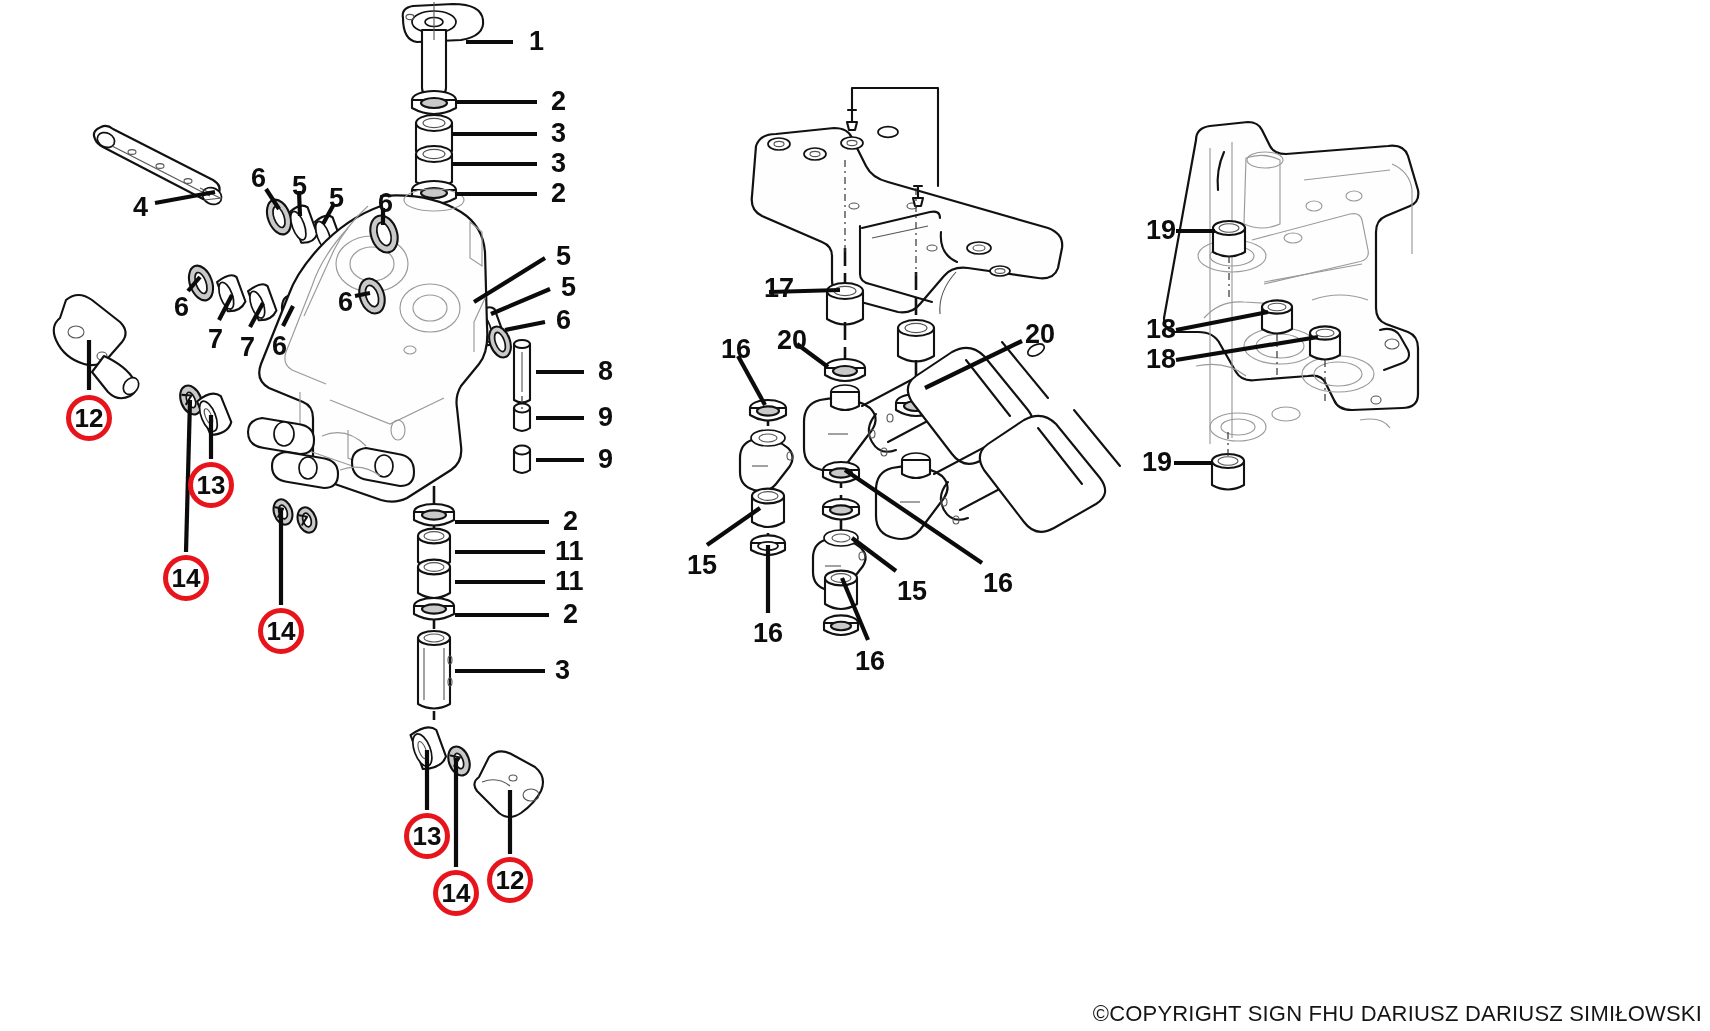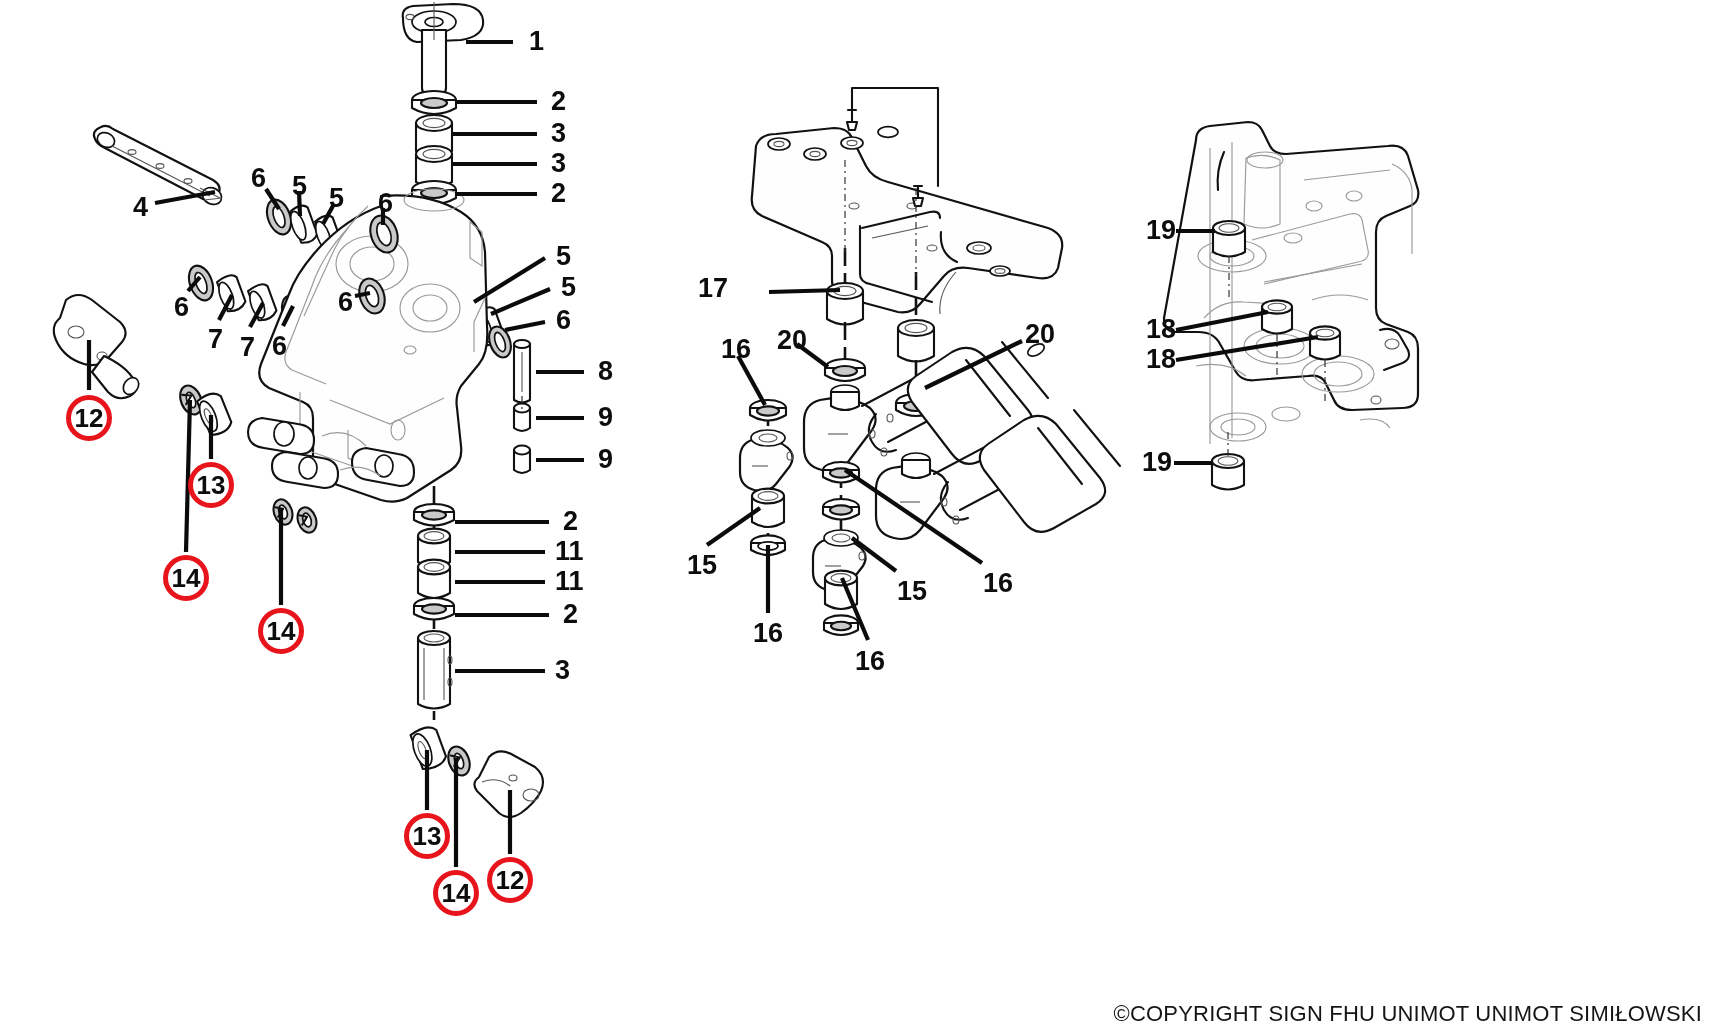--- a/index.html
+++ b/index.html
@@ -574,30 +574,30 @@
       <div class="lbl" style="left: 555px; top: 568px;">11</div>
       <div class="lbl" style="left: 563px; top: 601px;">2</div>
       <div class="lbl" style="left: 555px; top: 657px;">3</div>
       <div class="circ" style="left: 66px; top: 395px;">12</div>
       <div class="circ" style="left: 188px; top: 462px;">13</div>
       <div class="circ" style="left: 163px; top: 555px;">14</div>
       <div class="circ" style="left: 258px; top: 608px;">14</div>
       <div class="circ" style="left: 404px; top: 813px;">13</div>
       <div class="circ" style="left: 433px; top: 870px;">14</div>
       <div class="circ" style="left: 487px; top: 857px;">12</div>
-      <div class="lbl" style="left: 698px; top: 275px;">17</div>
+      <div class="lbl" style="left: 764px; top: 275px;">17</div>
       <div class="lbl" style="left: 721px; top: 336px;">16</div>
       <div class="lbl" style="left: 777px; top: 327px;">20</div>
       <div class="lbl" style="left: 1025px; top: 321px;">20</div>
       <div class="lbl" style="left: 687px; top: 552px;">15</div>
       <div class="lbl" style="left: 753px; top: 620px;">16</div>
       <div class="lbl" style="left: 855px; top: 648px;">16</div>
       <div class="lbl" style="left: 897px; top: 578px;">15</div>
       <div class="lbl" style="left: 983px; top: 570px;">16</div>
       <div class="lbl" style="left: 1146px; top: 217px;">19</div>
       <div class="lbl" style="left: 1146px; top: 316px;">18</div>
       <div class="lbl" style="left: 1146px; top: 346px;">18</div>
       <div class="lbl" style="left: 1142px; top: 449px;">19</div>
     </div>
 
-<div class="copyright">©COPYRIGHT SIGN FHU UNIMOT UNIMOT SIMIŁOWSKI</div>
+<div class="copyright">©COPYRIGHT SIGN FHU DARIUSZ DARIUSZ SIMIŁOWSKI</div>
 
 </div>
 
 </body></html>

